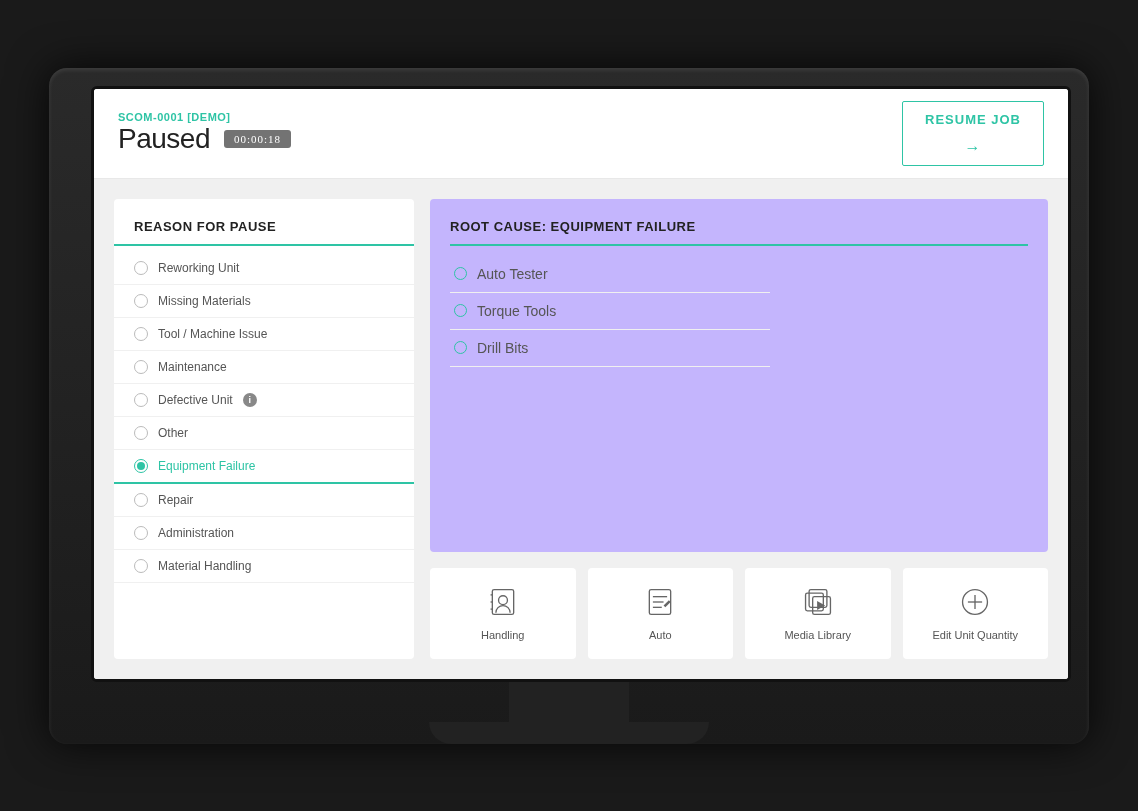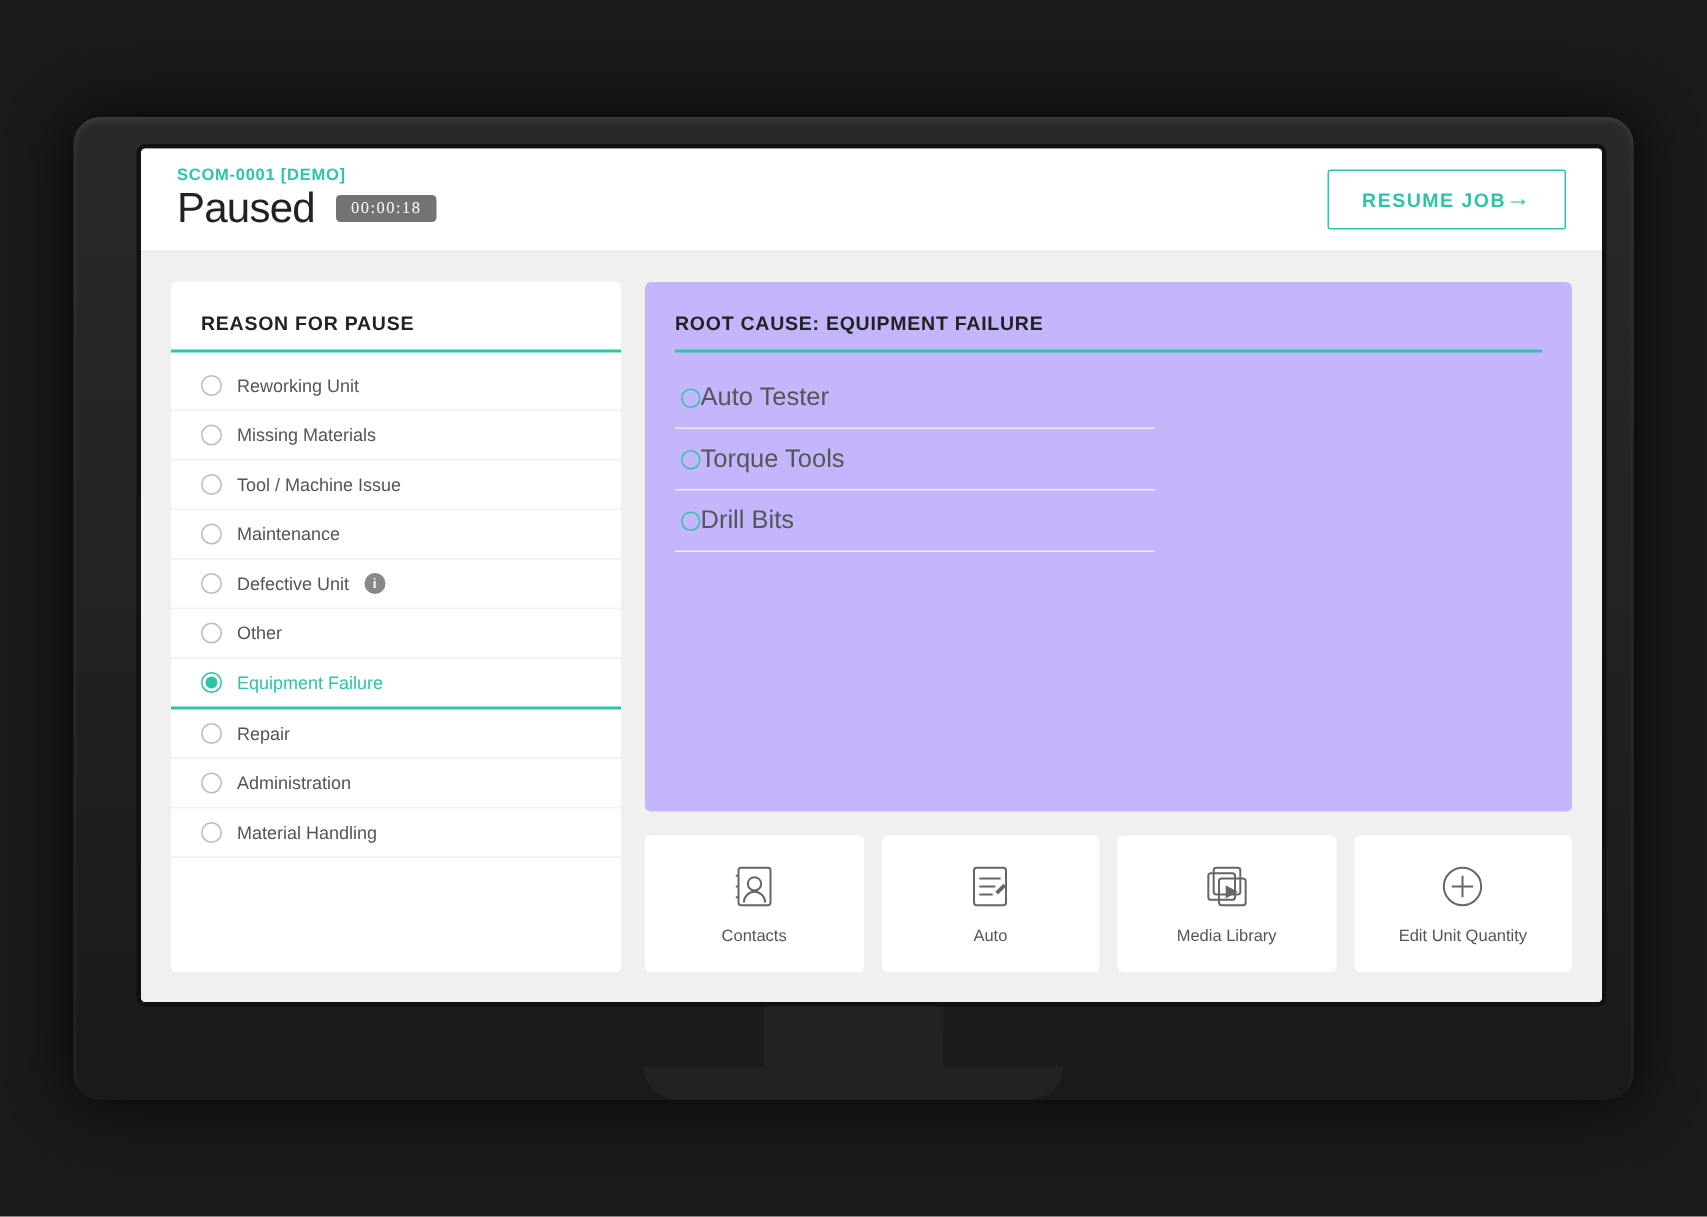--- a/index.html
+++ b/index.html
@@ -89,21 +89,23 @@
       border: 1.5px solid #2ec4a5;
       background: #fff;
       color: #2ec4a5;
       padding: 10px 22px;
       font-size: 13px;
       font-weight: 600;
       letter-spacing: 1px;
       cursor: pointer;
       display: flex;
       align-items: center;
+      gap: 10px;
       border-radius: 2px;
+      flex-direction: column;
     }
 
     .resume-arrow {
       font-size: 16px;
     }
 
     .app-body {
       display: flex;
       gap: 0;
       padding: 20px;
@@ -204,23 +206,24 @@
       color: #222;
       letter-spacing: 0.5px;
       padding-bottom: 10px;
       border-bottom: 2px solid #2ec4a5;
       margin-bottom: 10px;
     }
 
     .cause-item {
       display: flex;
       align-items: center;
+      gap: 10px;
       padding: 10px 4px;
       border-bottom: 1px solid #f0f0f0;
-      font-size: 17px;
+      font-size: 14px;
       color: #555;
       cursor: pointer;
       max-width: 320px;
     }
 
     .cause-radio {
       width: 13px;
       height: 13px;
       border-radius: 50%;
       border: 1.5px solid #2ec4a5;
@@ -358,21 +361,21 @@
               <div>
                 <svg class="svg-icon" viewBox="0 0 36 36" fill="none" stroke="#666" stroke-width="1.5">
                   <rect x="6" y="4" width="24" height="28" rx="2"></rect>
                   <circle cx="18" cy="16" r="5"></circle>
                   <path d="M10 30c0-4.4 3.6-8 8-8s8 3.6 8 8"></path>
                   <line x1="4" y1="10" x2="6" y2="10"></line>
                   <line x1="4" y1="18" x2="6" y2="18"></line>
                   <line x1="4" y1="26" x2="6" y2="26"></line>
                 </svg>
               </div>
-              <span class="action-btn-label">Contacts</span>
+              <span class="action-btn-label">Handling</span>
             </button>
 
             <button class="action-btn">
               <div>
                 <svg class="svg-icon" viewBox="0 0 36 36" fill="none" stroke="#666" stroke-width="1.5">
                   <rect x="6" y="4" width="24" height="28" rx="2"></rect>
                   <line x1="10" y1="12" x2="26" y2="12"></line>
                   <line x1="10" y1="18" x2="22" y2="18"></line>
                   <line x1="10" y1="24" x2="20" y2="24"></line>
                   <path d="M22 22 L28 16 L30 18 L24 24 Z" fill="#666" stroke="none"></path>

